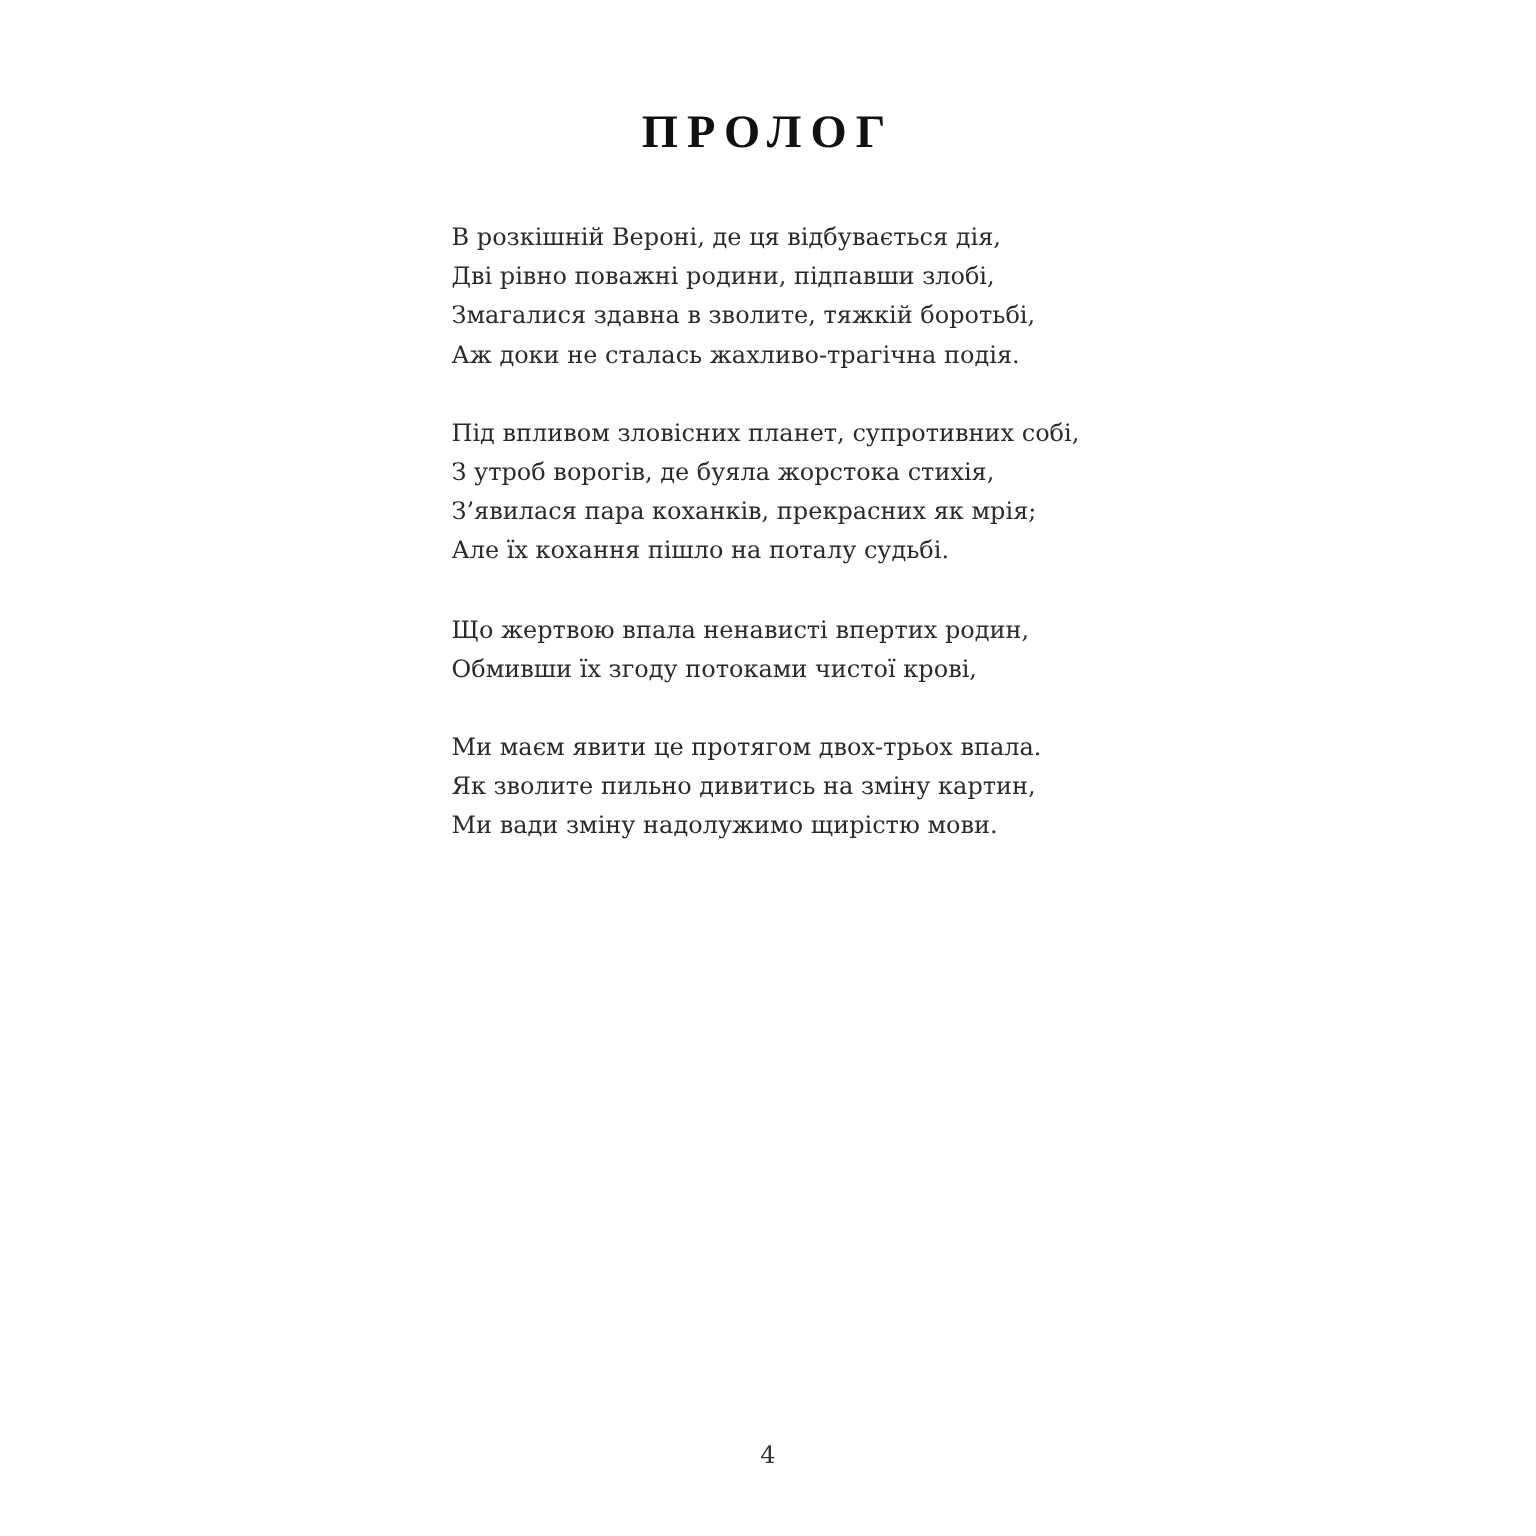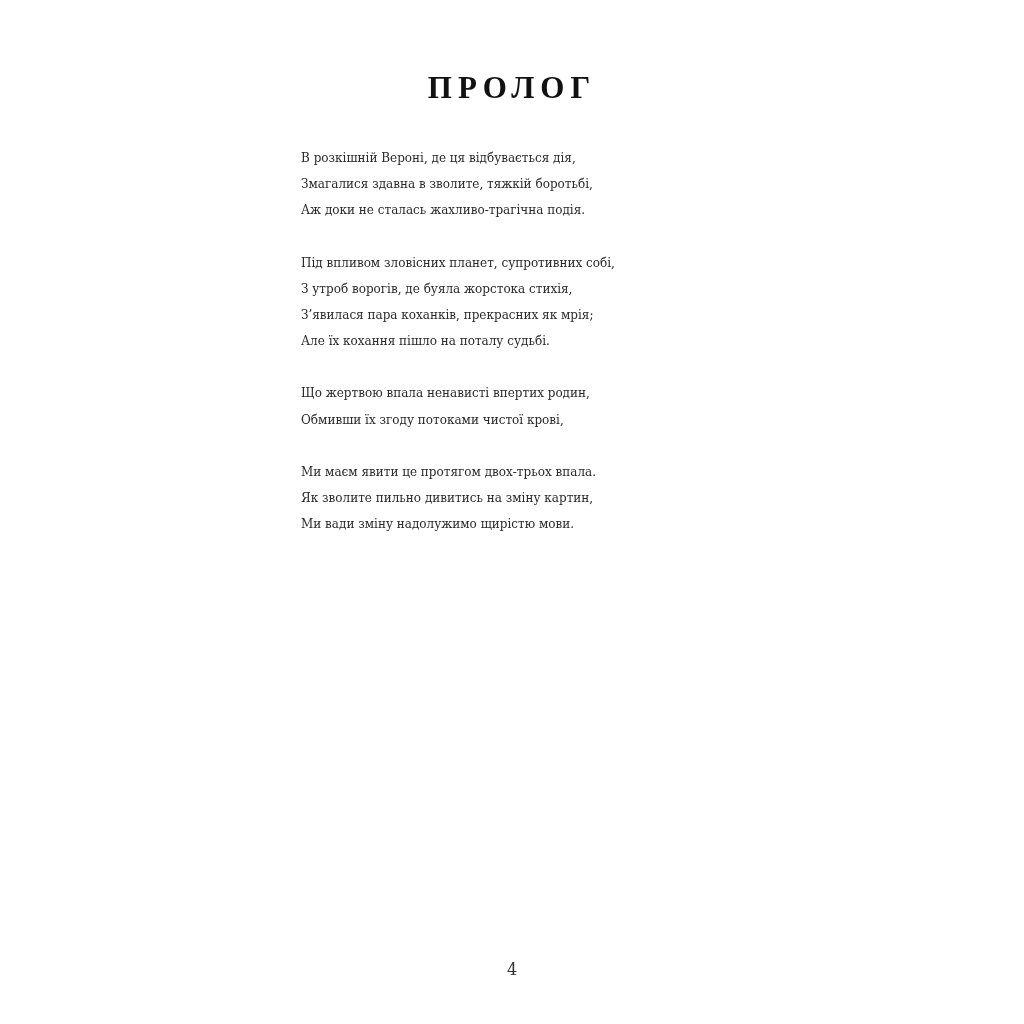--- a/index.html
+++ b/index.html
@@ -31,21 +31,21 @@
     .poem {
       position: absolute;
       top: 145px;
       left: 301px;
       width: 460px;
     }
     .stanza {
       margin: 0 0 26px 0;
     }
     .line {
-      font-size: 12px;
+      font-size: 16px;
       line-height: 26.2px;
       white-space: nowrap;
       color: #2a2a2a;
     }
     .page-number {
       position: absolute;
       top: 960px;
       left: 0;
       width: 1024px;
       text-align: center;
@@ -54,20 +54,21 @@
     }
   </style>
 </head>
 <body>
 
 <div class="page-title">ПРОЛОГ</div>
 
 <div class="poem">
   <div class="stanza">
     <div class="line">В розкішній Вероні, де ця відбувається дія,</div>
+    <div class="line">Дві рівно поважні родини, підпавши злобі,</div>
     <div class="line">Змагалися здавна в зволите, тяжкій боротьбі,</div>
     <div class="line">Аж доки не сталась жахливо-трагічна подія.</div>
   </div>
   <div class="stanza">
     <div class="line">Під впливом зловісних планет, супротивних собі,</div>
     <div class="line">З утроб ворогів, де буяла жорстока стихія,</div>
     <div class="line">З’явилася пара коханків, прекрасних як мрія;</div>
     <div class="line">Але їх кохання пішло на поталу судьбі.</div>
   </div>
   <div class="stanza">

